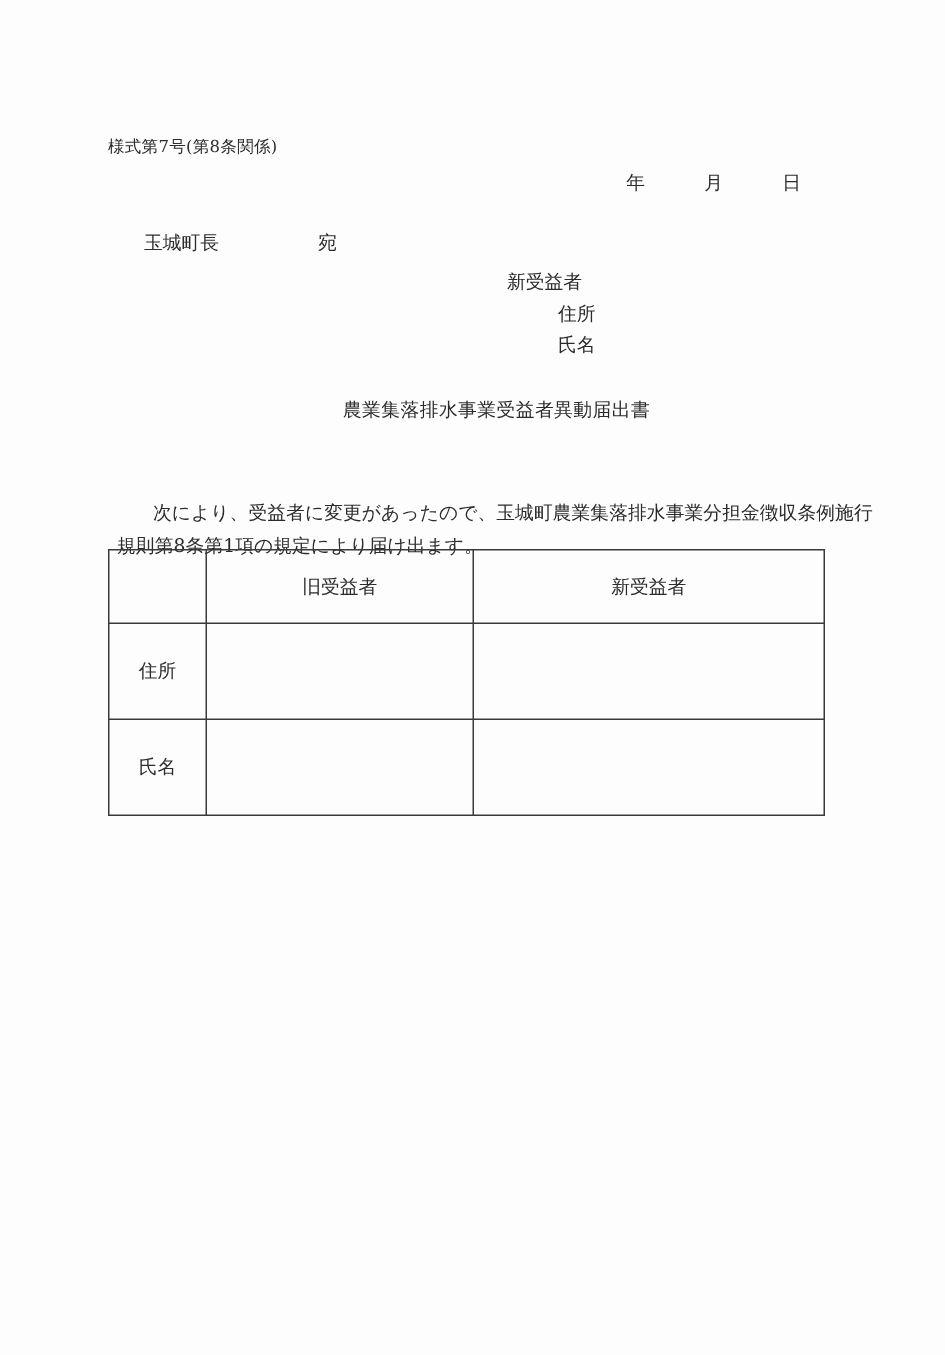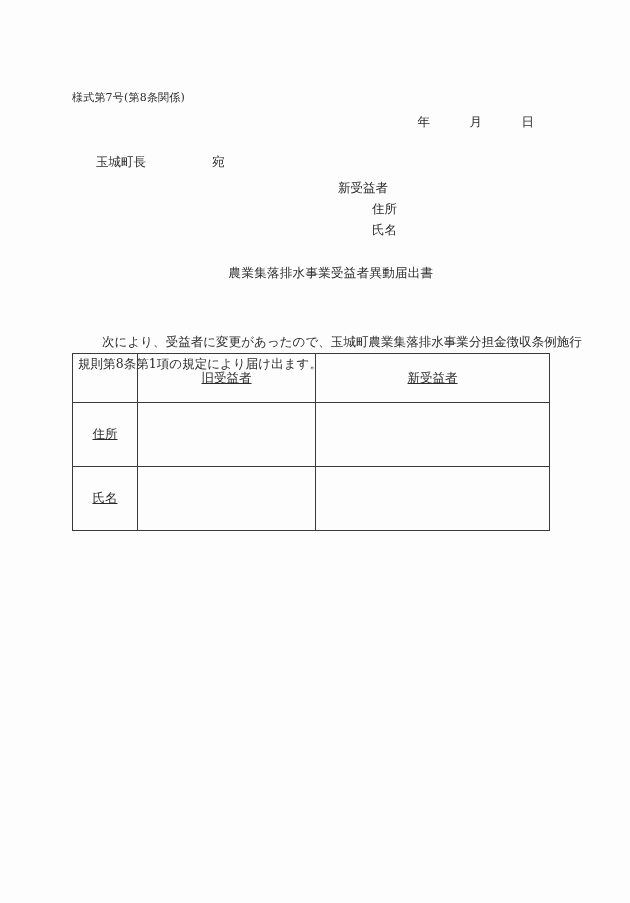--- a/index.html
+++ b/index.html
@@ -92,25 +92,24 @@
     letter-spacing: 0.05px;
     margin-top: 40px;
   }
   .body-copy .ln { white-space: nowrap; }
   .body-copy .ln.first { text-indent: 24px; }
 
   
   .form-table {
     position: absolute;
     left: 72px;
-    top: 353px;
+    top: 366px;
     width: 474px;
     border-collapse: collapse;
     table-layout: fixed;
-    text-decoration: underline;
   }
   .form-table td {
     border: 1px solid #3a3a3a;
     font-size: 12.5px;
     padding: 0;
     vertical-align: middle;
   }
   .col-label  { width: 64px; }
   .col-old    { width: 177px; }
   .col-new    { width: 233px; }

